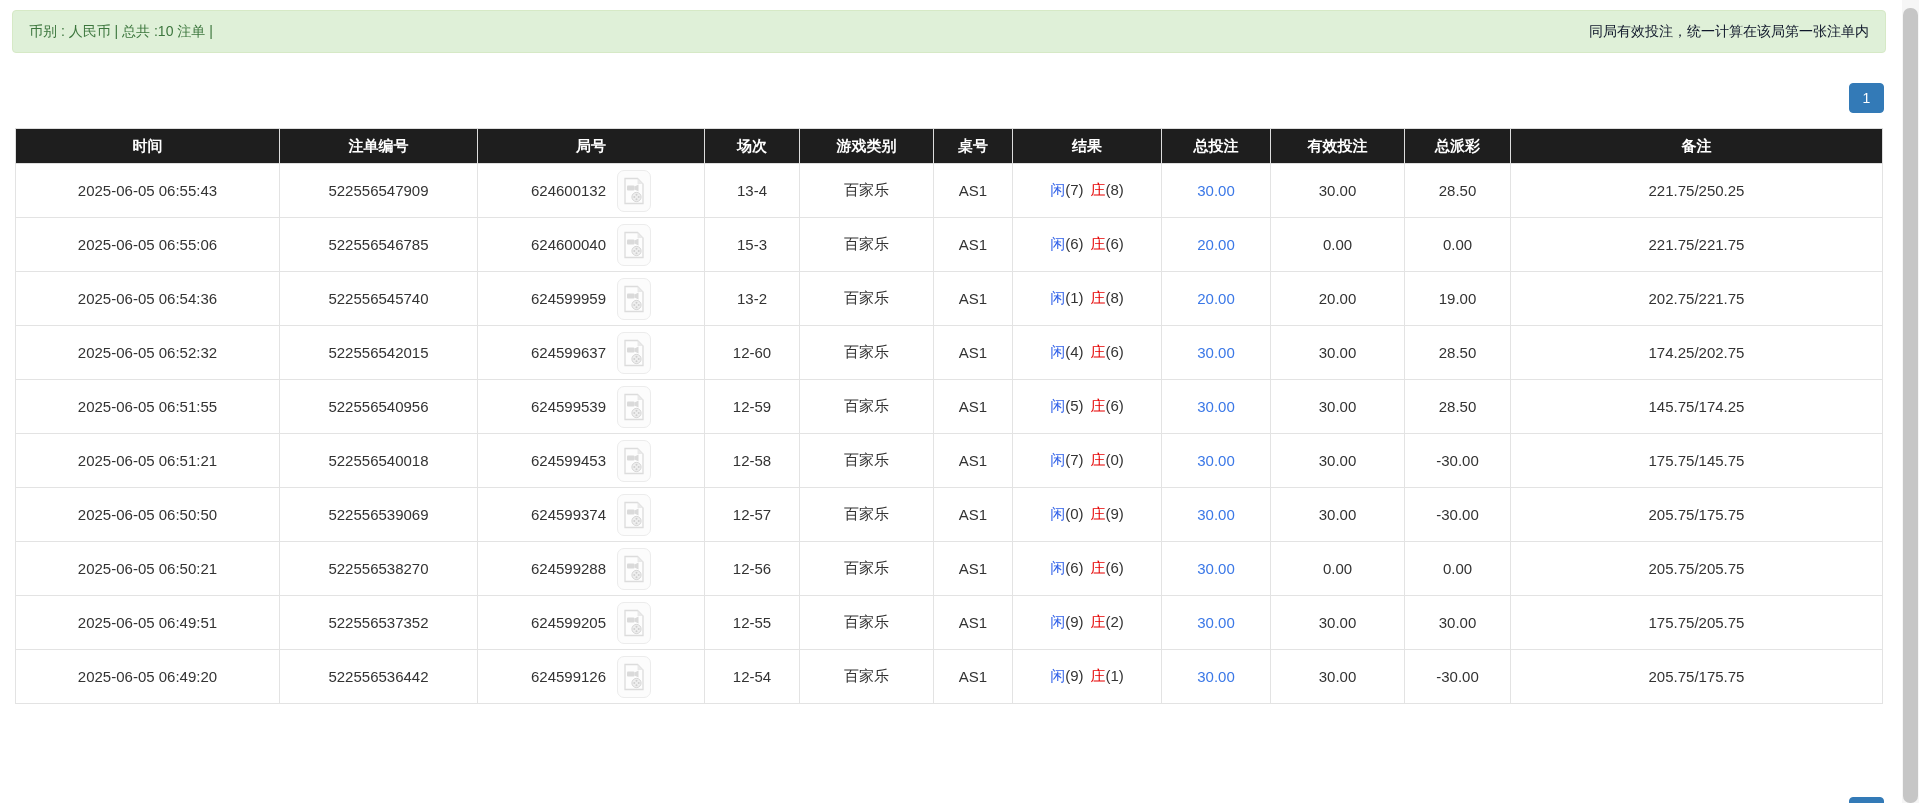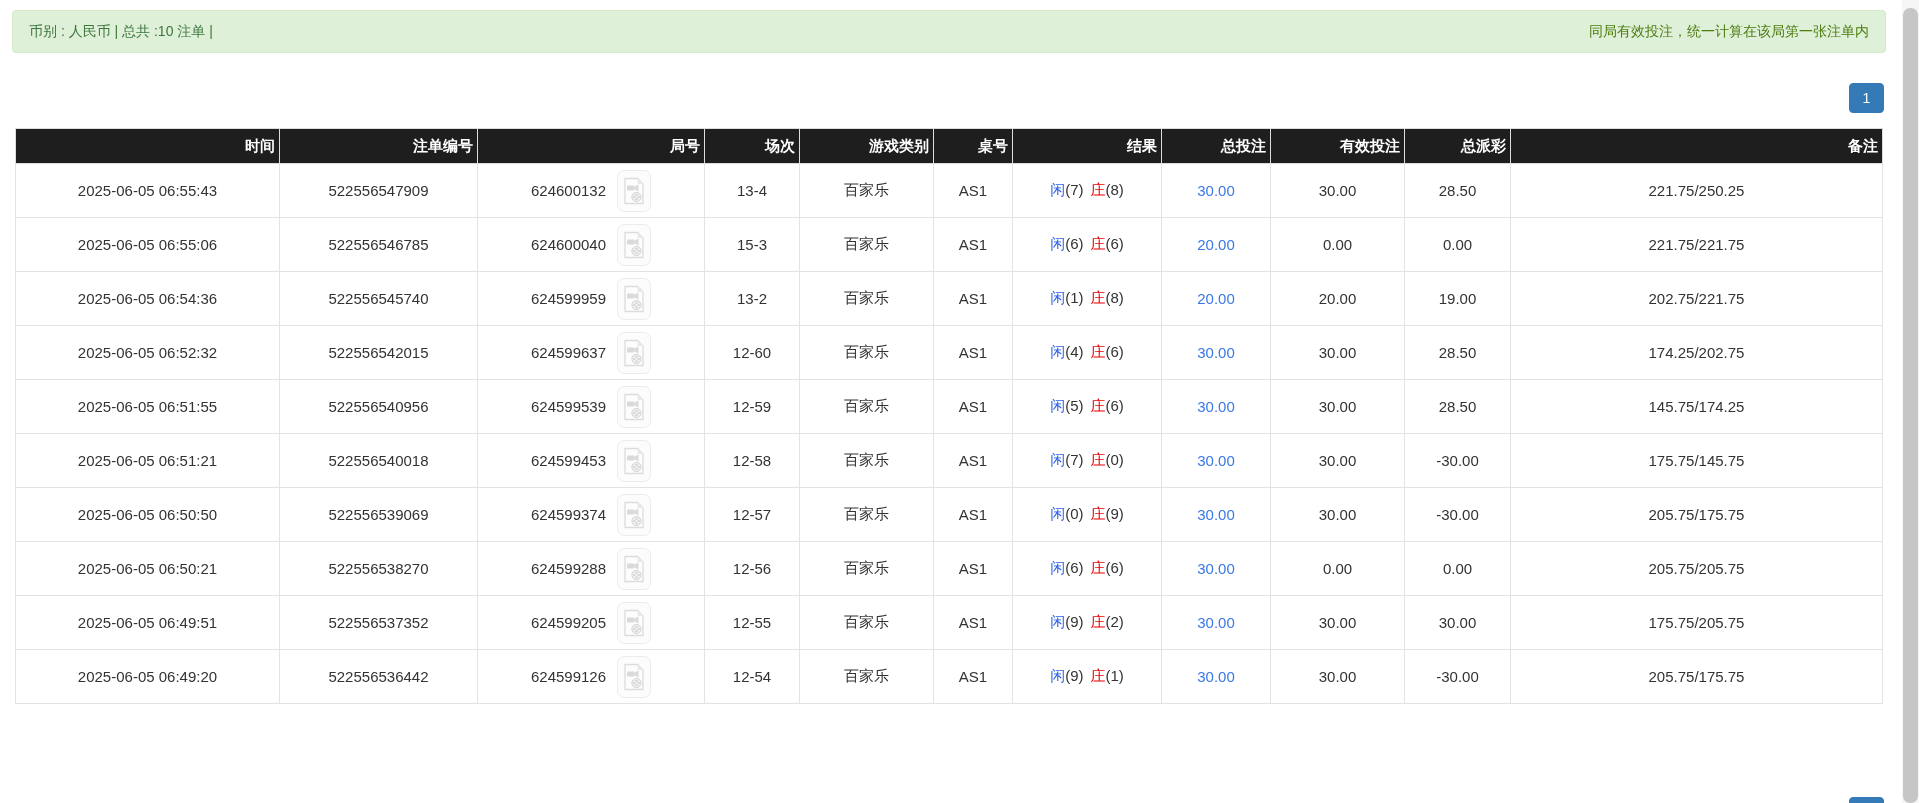--- a/index.html
+++ b/index.html
@@ -7,36 +7,36 @@
   body {
     width:1919px; height:803px; overflow:hidden; position:relative;
     background:#fff; font-family:"Liberation Sans", sans-serif;
   }
   .banner {
     position:absolute; left:12px; top:10px; width:1874px; height:43px;
     background:#dff0d8; border:1px solid #d6e9c6; border-radius:4px;
     display:flex; align-items:center; justify-content:space-between;
     padding:9px 16px; font-size:14px; color:#3c763d;
   }
-  .banner-note { color:#4d7c0f; }
+  .banner-note { color:#0f172a; }
   .pager { position:absolute; left:15px; width:1869px; display:flex; justify-content:flex-end; }
   .pager-top { top:83px; }
   .pager-bottom { top:797px; }
   .page-btn {
     display:inline-block; min-width:35px; height:30px; line-height:28px; text-align:center;
     background:#337ab7; border:1px solid #337ab7; border-radius:4px;
     color:#fff; font-size:14px; text-decoration:none; cursor:pointer; padding:0 6px;
   }
   table.report {
     position:absolute; top:128px; left:15px; width:1867px;
     border-collapse:collapse; table-layout:fixed;
   }
   .report th {
     background:#1e1e1e; color:#fff; font-size:15px; font-weight:bold;
-    height:35px; border:1px solid #ddd; text-align:right; padding:0 4px;
+    height:35px; border:1px solid #ddd; text-align:center; padding:0 4px;
   }
   .report tbody td {
     height:54px; background:#fff; color:#333; font-size:15px;
     text-align:center; vertical-align:middle; border:1px solid #e3e3e3; padding:0 4px;
   }
   .report tfoot td {
     height:33px; background:#999999; color:#fff; font-size:14px;
     text-align:center; vertical-align:middle;
     border:1px solid #fff; border-top:4px solid #fff; padding:0 4px;
   }

